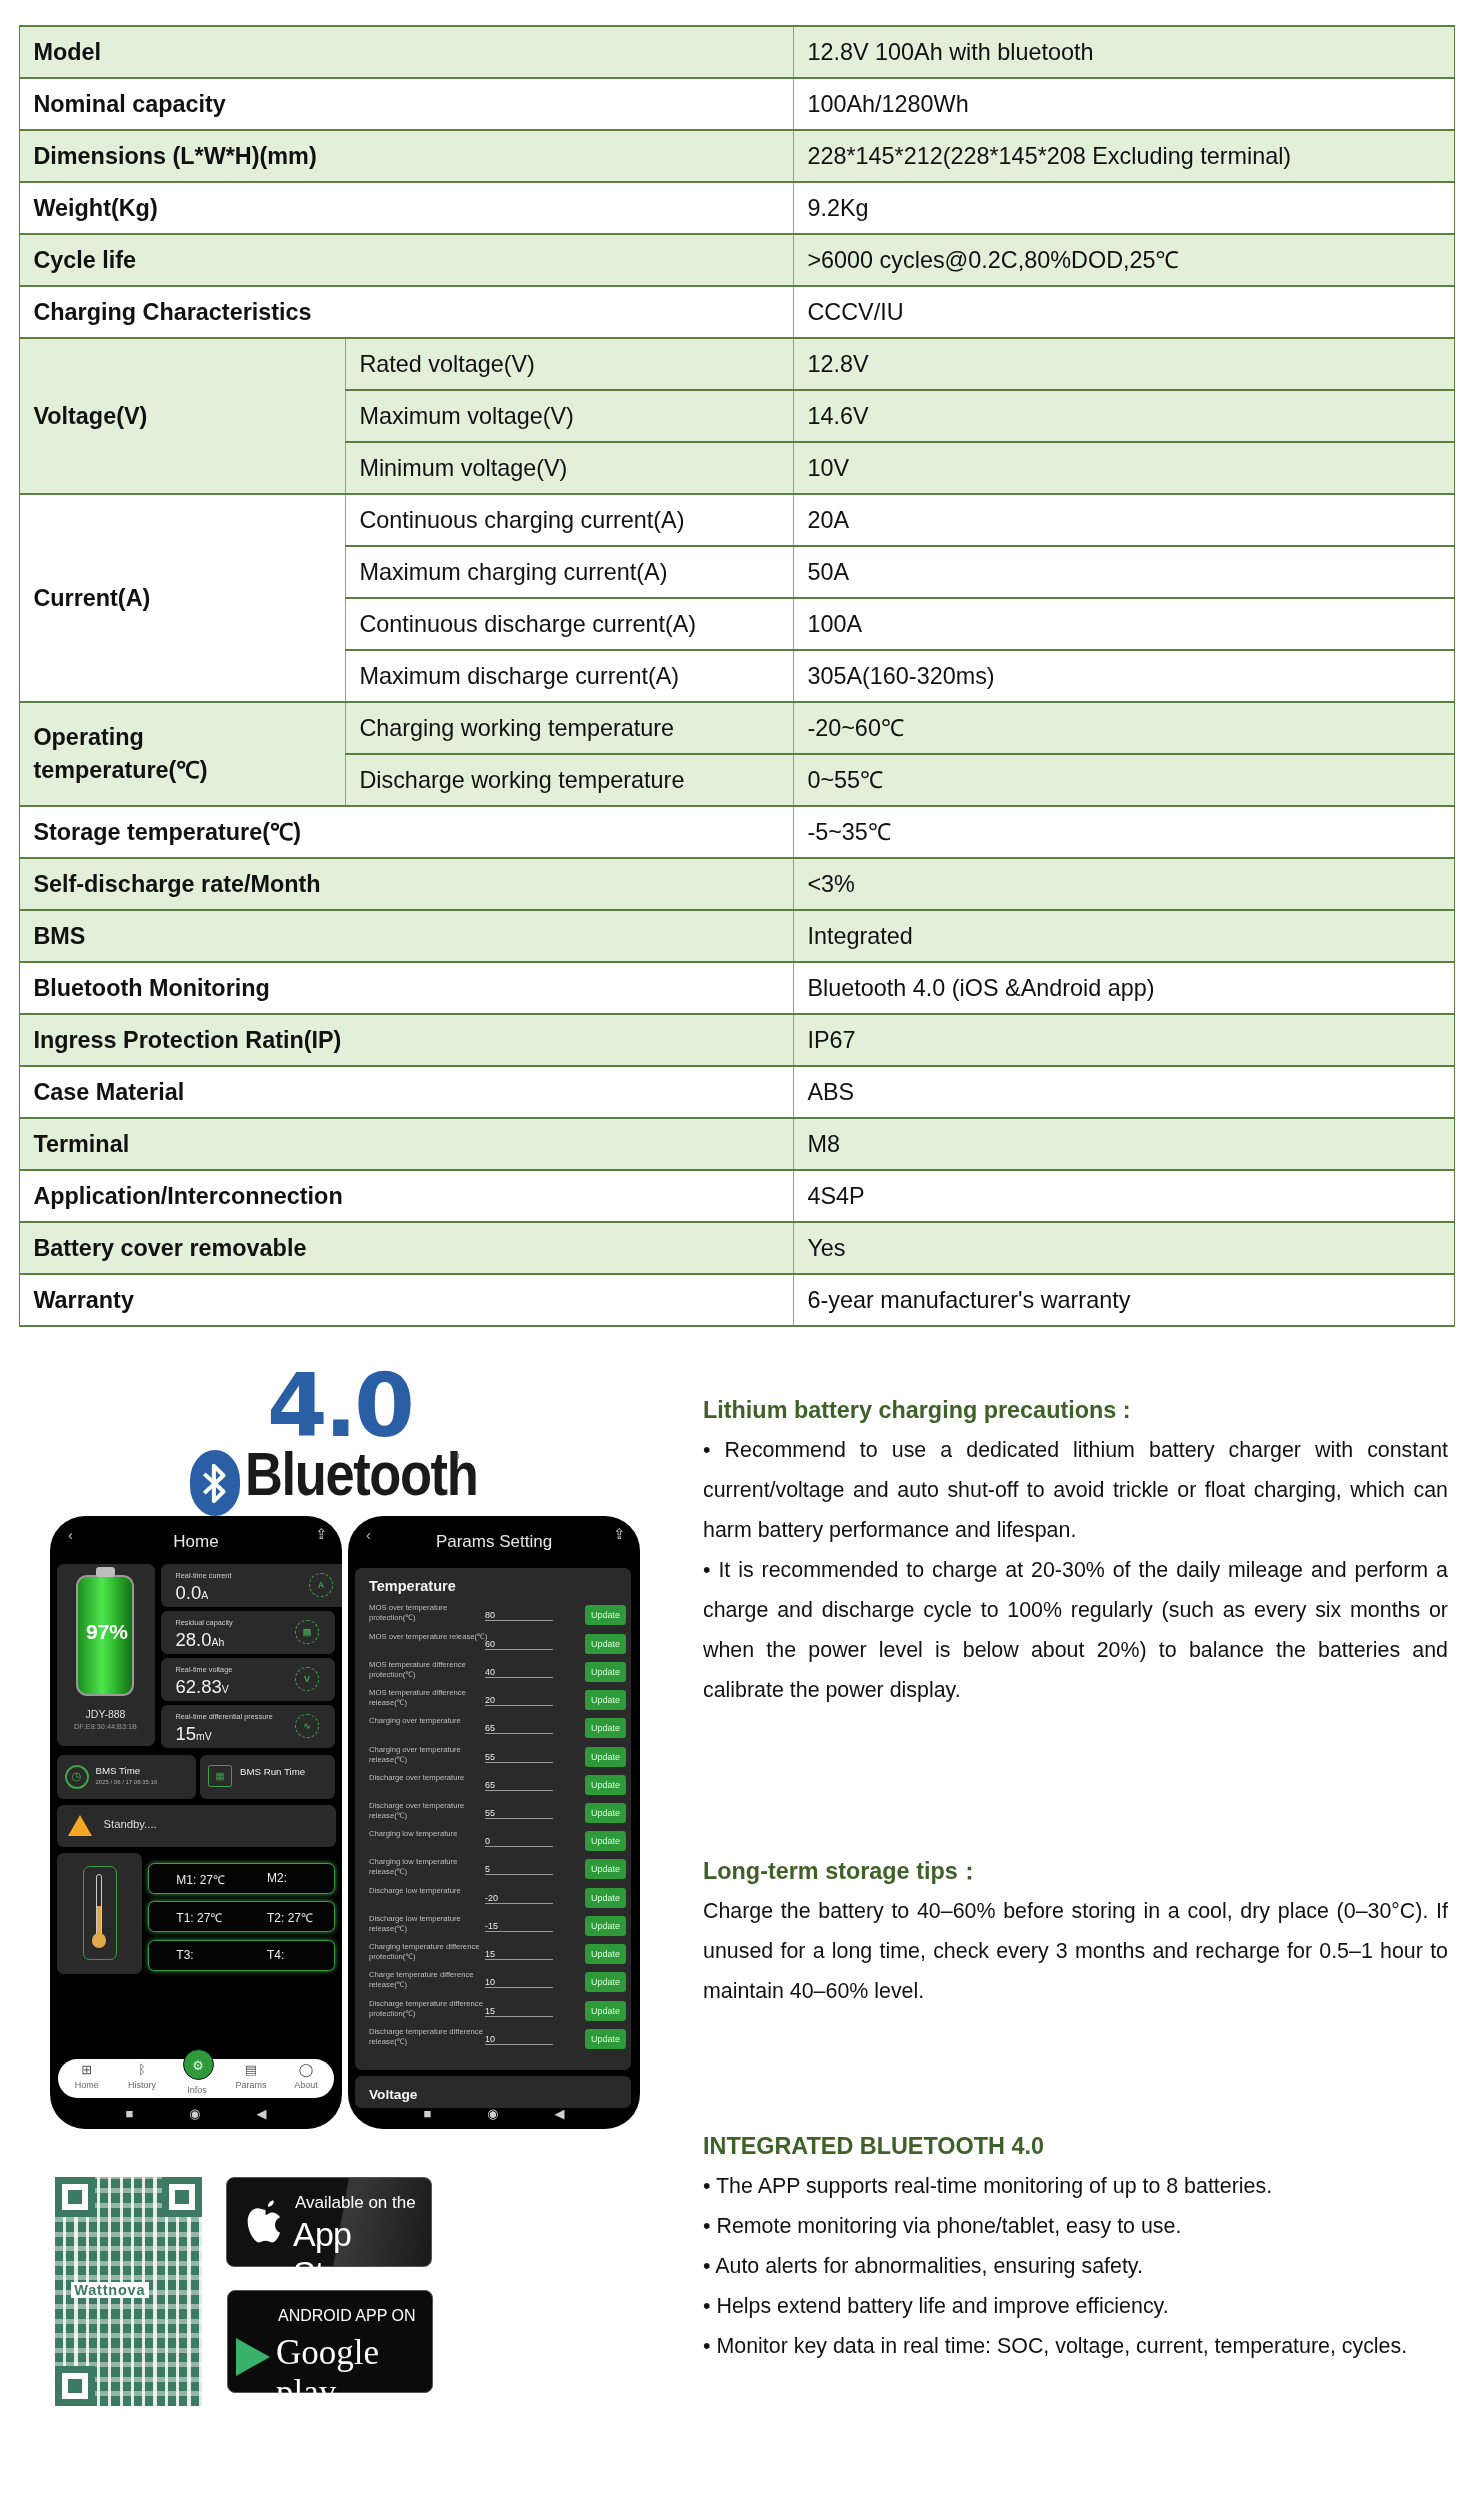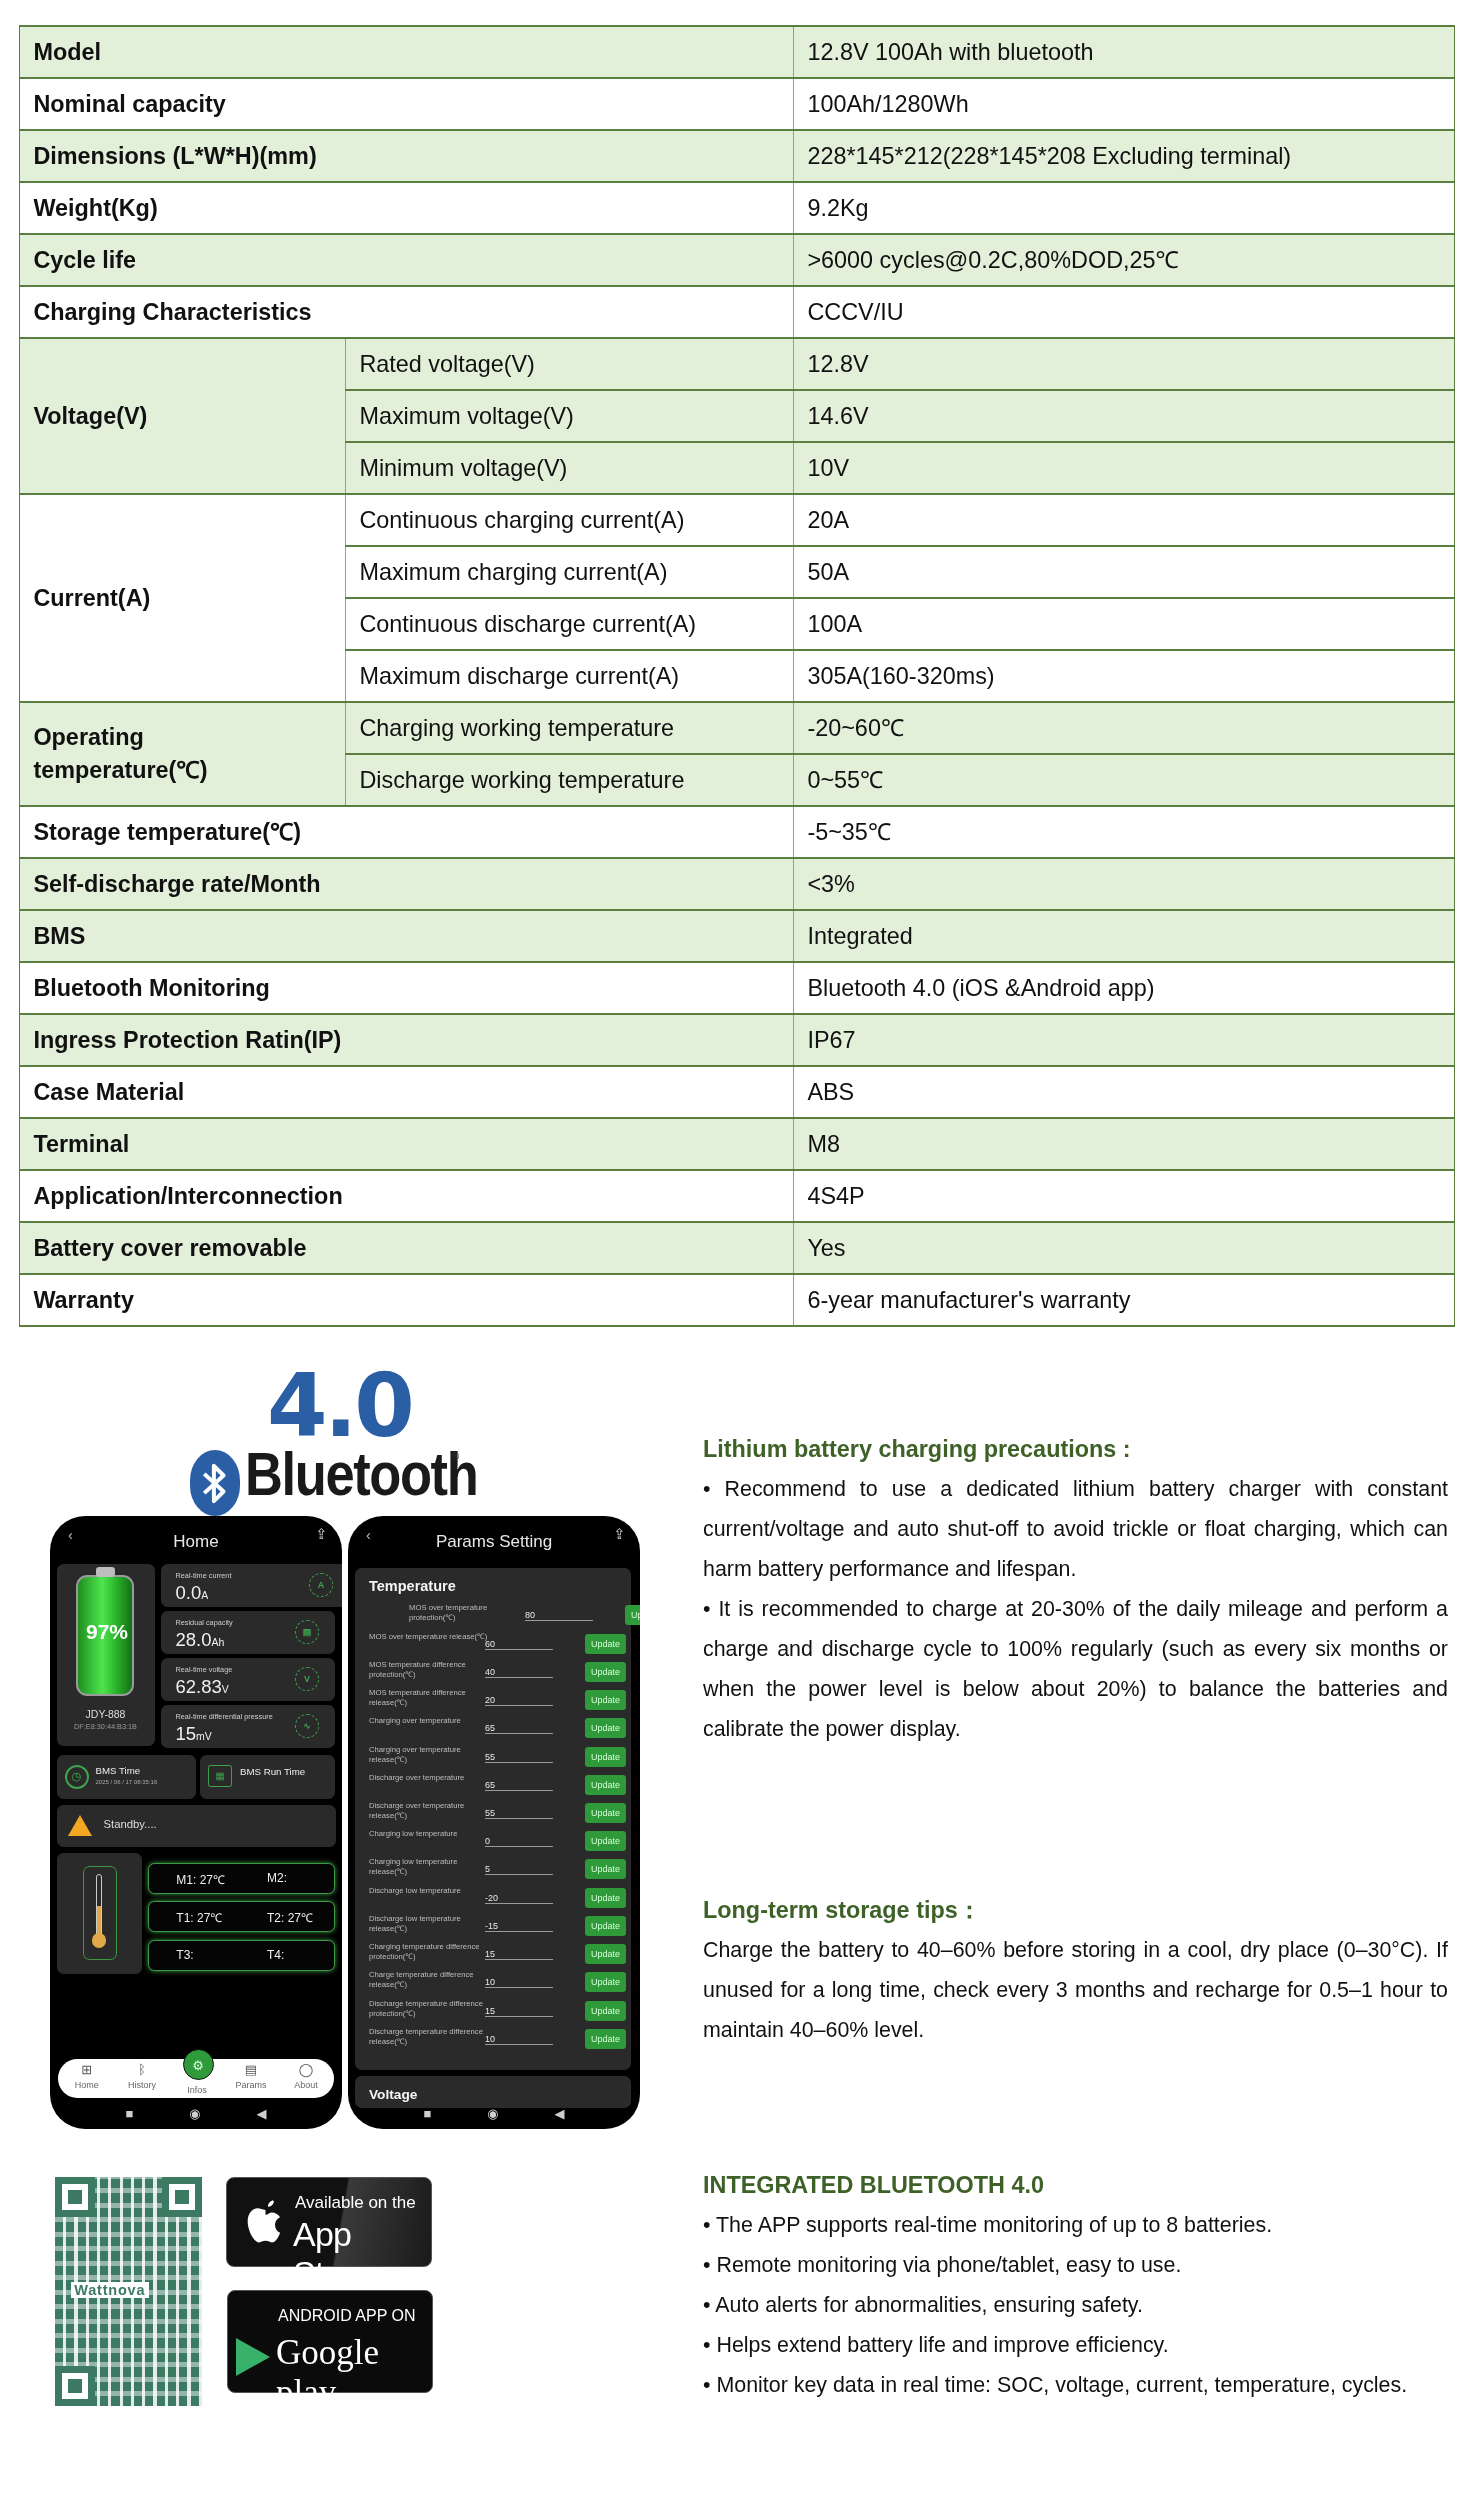--- a/index.html
+++ b/index.html
@@ -96,21 +96,21 @@
   .appstore .apple { position: absolute; left: 19.4px; top: 19.4px; font-size: 44px; }
   .appstore .t1 { position: absolute; left: 68px; top: 14.5px; font-size: 17px; }
   .appstore .t2 { position: absolute; left: 66px; top: 37px; font-size: 34px; letter-spacing: -0.8px; }
   .playstore .t1 { position: absolute; left: 50px; top: 16px; font-size: 16px; }
   .playstore .tri { position: absolute; left: 8px; top: 47px; width: 0; height: 0; border-top: 19.4px solid transparent;
     border-bottom: 19.4px solid transparent; border-left: 34px solid #38b26a; }
   .playstore .t2 { position: absolute; left: 48px; top: 42px; font-family: "Liberation Serif", serif; font-size: 35px; }
 
   
   .info { position: absolute; left: 703px; width: 745px; font-family: "Liberation Sans", sans-serif; font-size: 21.4px;
-    line-height: 40px; color: #111; margin-top: 39px; }
+    line-height: 40px; color: #111; }
   .info h3 { color: #3d6127; font-size: 23.4px; font-weight: bold; line-height: 40px; }
   .info p { text-align: justify; }
   .sec1 { top: 1390px; }
   .sec2 { top: 1851px; }
   .sec3 { top: 2126px; }
 </style>
 </head>
 <body>
 
 <table class="spec-table">
@@ -344,21 +344,21 @@
 </div>
 
 <div class="phone phone2">
   <div class="p-header">
     <span class="back">‹</span>
     <span>Params Setting</span>
     <span class="share">⇪</span>
   </div>
   <div class="param-card">
     <div class="param-title">Temperature</div>
-    <div class="param-row" style="top:35px;margin-left:40px;">
+    <div class="param-row" style="top:35px;">
         <div class="pl">MOS over temperature protection(℃)</div>
         <div class="pv">80</div>
         <div class="pb">Update</div>
       </div>
     <div class="param-row" style="top:64px;">
         <div class="pl">MOS over temperature release(℃)</div>
         <div class="pv">60</div>
         <div class="pb">Update</div>
       </div>
     <div class="param-row" style="top:92px;">

